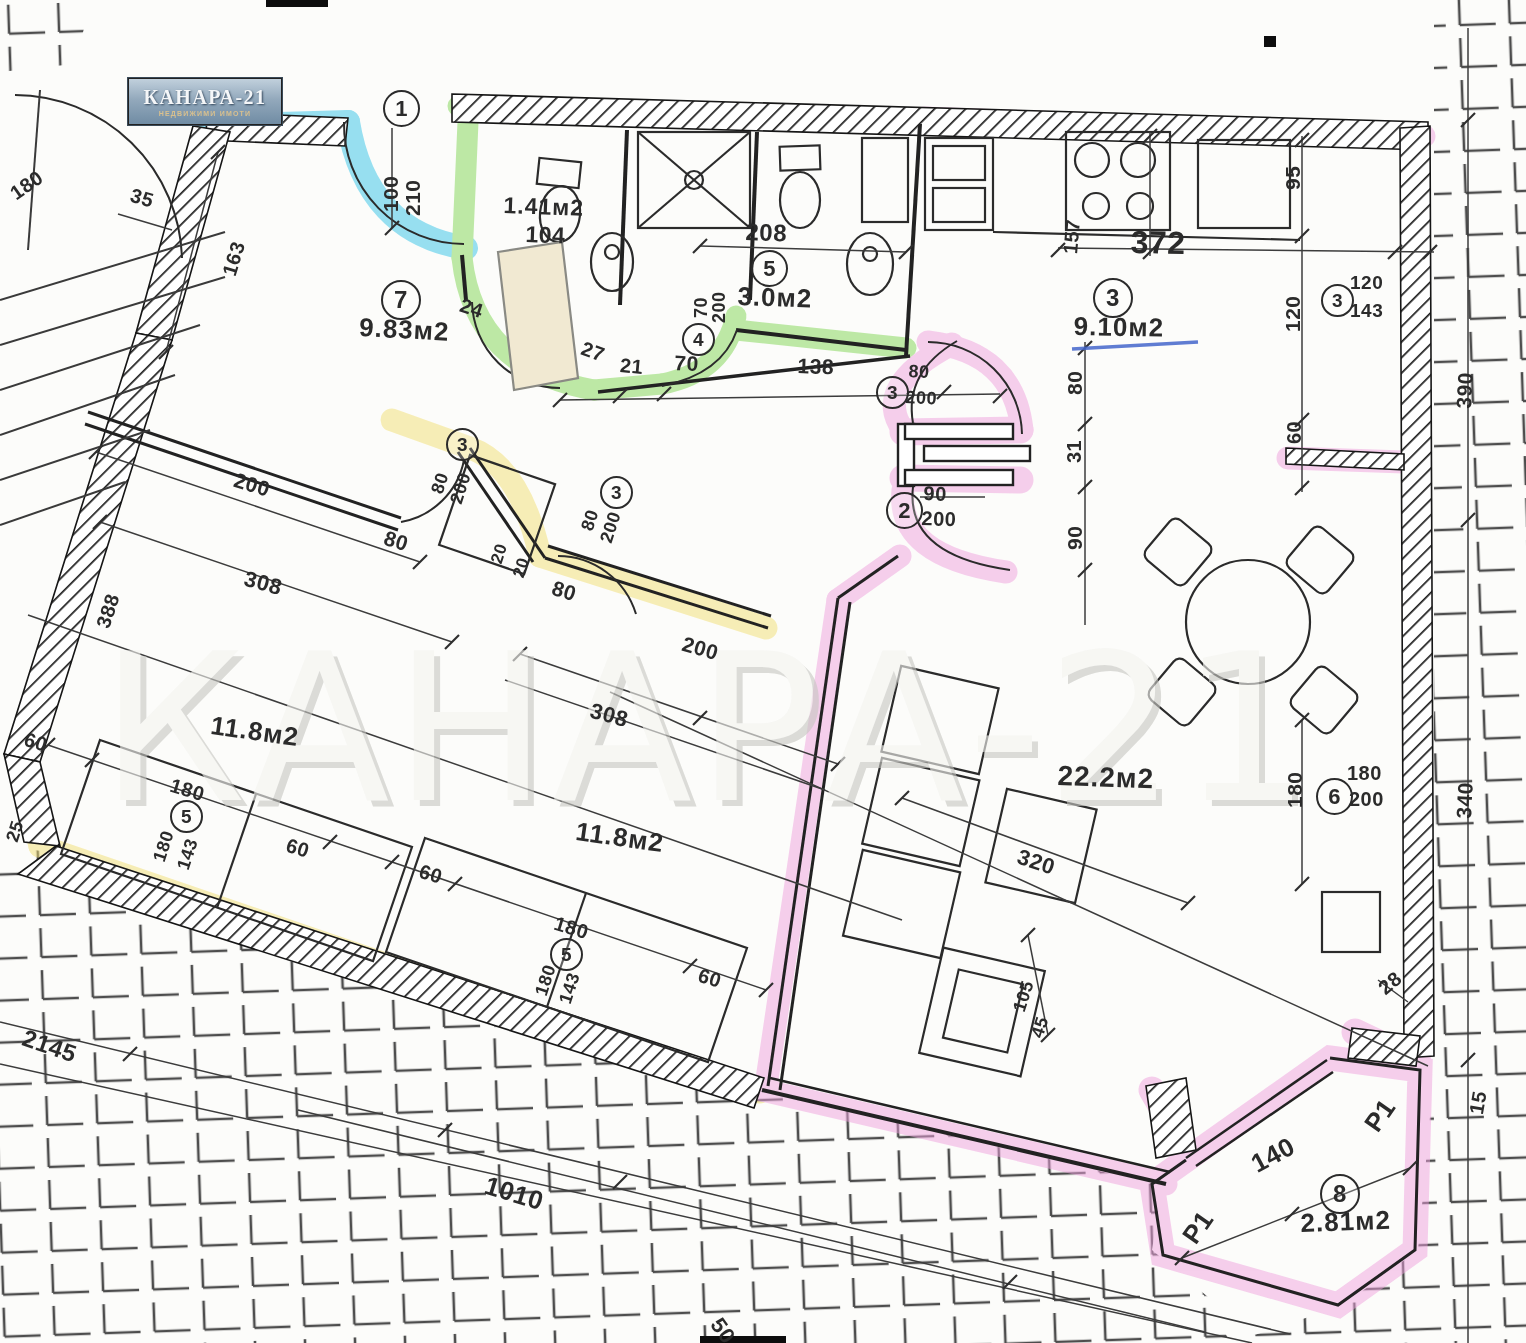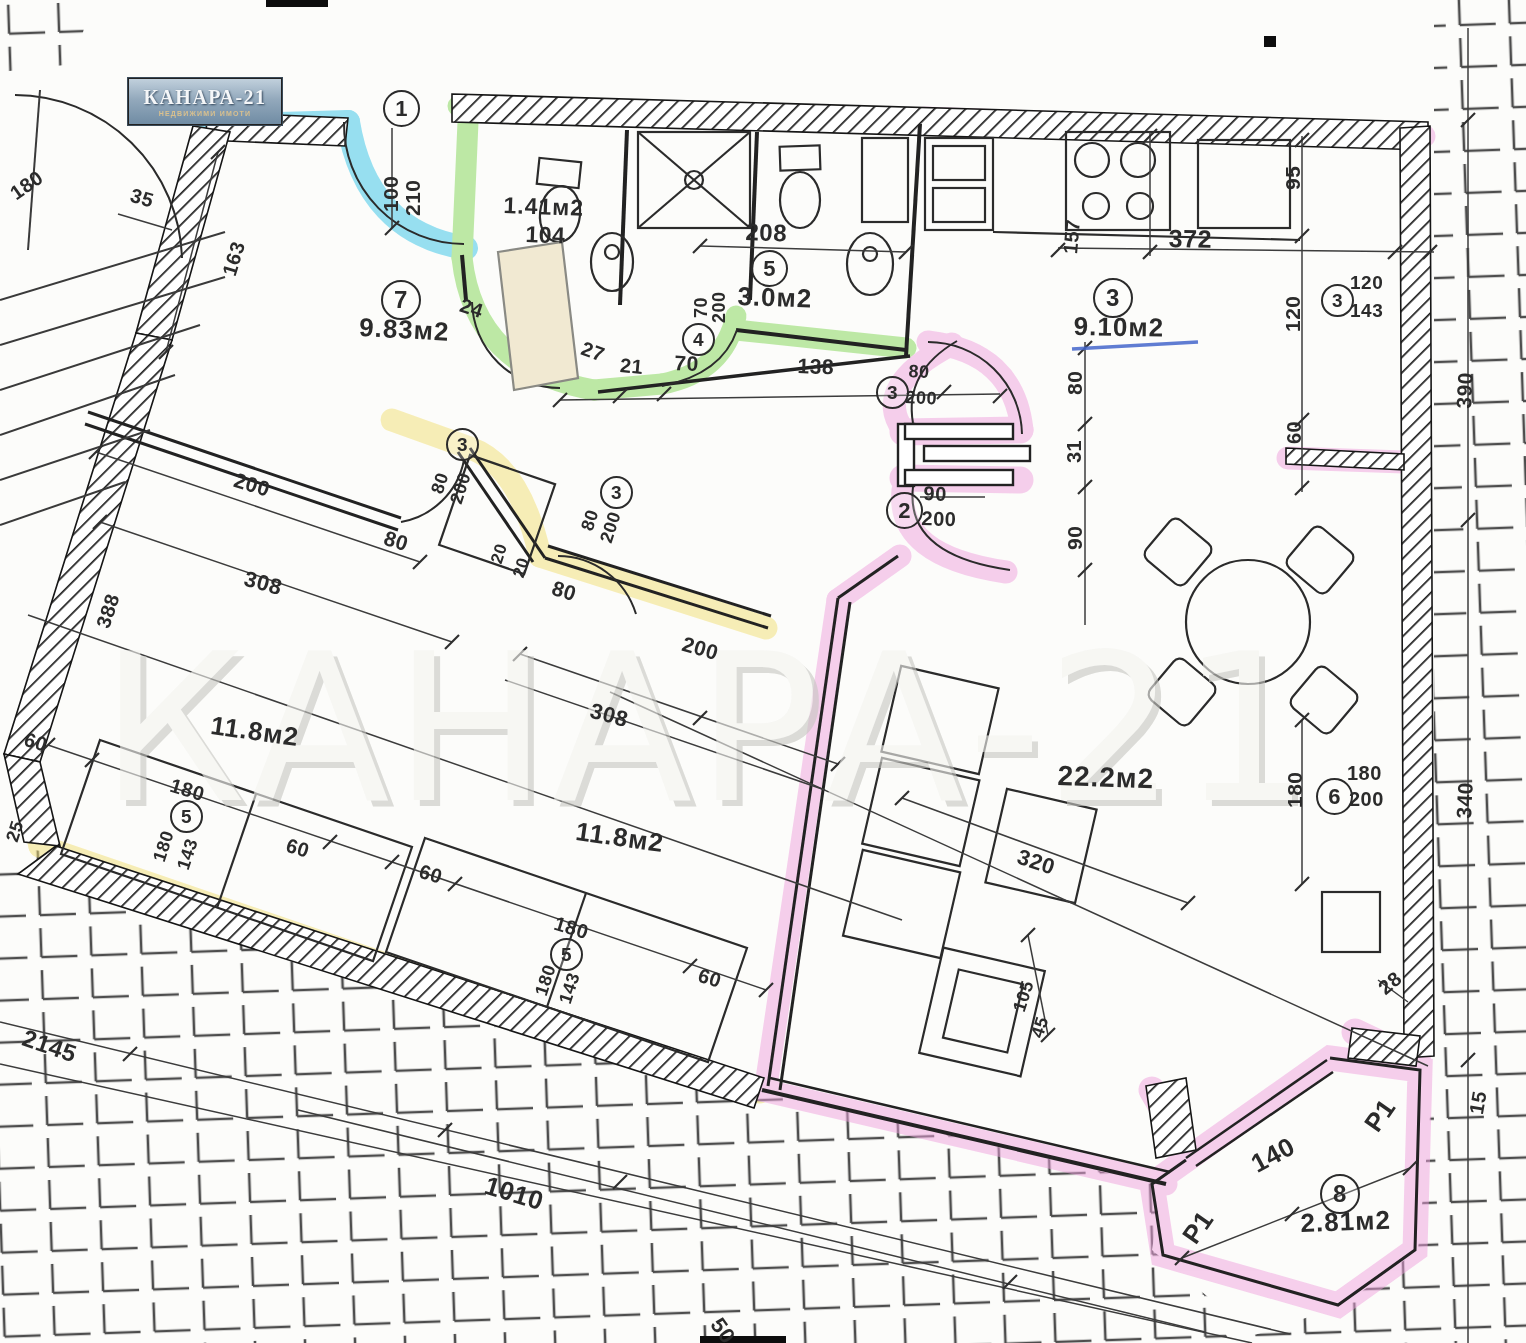--- a/index.html
+++ b/index.html
@@ -347,21 +347,21 @@
       <div class="lbl room" style="left: 738px; top: 281px; font-size: 26px; transform: rotate(2deg);">3.0м2</div>
       <div class="lbl" style="left: 586px; top: 337px; font-size: 20px; transform: rotate(20deg);">27</div>
       <div class="lbl" style="left: 621px; top: 354px; font-size: 20px; transform: rotate(5deg);">21</div>
       <div class="lbl" style="left: 675px; top: 351px; font-size: 21px; transform: rotate(3deg);">70</div>
       <div class="lbl" style="left: 798px; top: 354px; font-size: 21px; transform: rotate(2deg);">138</div>
       <div class="lbl circ" style="left: 876px; top: 376px; font-size: 19px; width: 29px; height: 29px;">3</div>
       <div class="lbl" style="left: 909px; top: 361px; font-size: 18px; transform: rotate(3deg);">80</div>
       <div class="lbl" style="left: 906px; top: 387px; font-size: 18px; transform: rotate(3deg);">200</div>
       <div class="lbl" style="left: 1281px; top: 190px; font-size: 21px; transform: rotate(-90deg);">95</div>
       <div class="lbl" style="left: 1059px; top: 253px; font-size: 20px; transform: rotate(-85deg);">157</div>
-      <div class="lbl" style="left: 1131px; top: 224px; font-size: 25px; transform: rotate(1deg); margin-left: 38px;">372</div>
+      <div class="lbl" style="left: 1131px; top: 224px; font-size: 32px; transform: rotate(1deg);">372</div>
       <div class="lbl circ" style="left: 1093px; top: 278px; font-size: 24px; width: 36px; height: 36px;">3</div>
       <div class="lbl room" style="left: 1074px; top: 311px; font-size: 26px; transform: rotate(1deg);">9.10м2</div>
       <div class="lbl circ" style="left: 1321px; top: 284px; font-size: 19px; width: 29px; height: 29px;">3</div>
       <div class="lbl" style="left: 1350px; top: 272px; font-size: 19px;">120</div>
       <div class="lbl" style="left: 1350px; top: 300px; font-size: 19px;">143</div>
       <div class="lbl" style="left: 1452px; top: 408px; font-size: 21px; transform: rotate(-87deg);">390</div>
       <div class="lbl" style="left: 1281px; top: 332px; font-size: 21px; transform: rotate(-90deg);">120</div>
       <div class="lbl" style="left: 1283px; top: 444px; font-size: 20px; transform: rotate(-90deg);">60</div>
       <div class="lbl" style="left: 1063px; top: 395px; font-size: 21px; transform: rotate(-90deg);">80</div>
       <div class="lbl" style="left: 1063px; top: 463px; font-size: 20px; transform: rotate(-90deg);">31</div>

